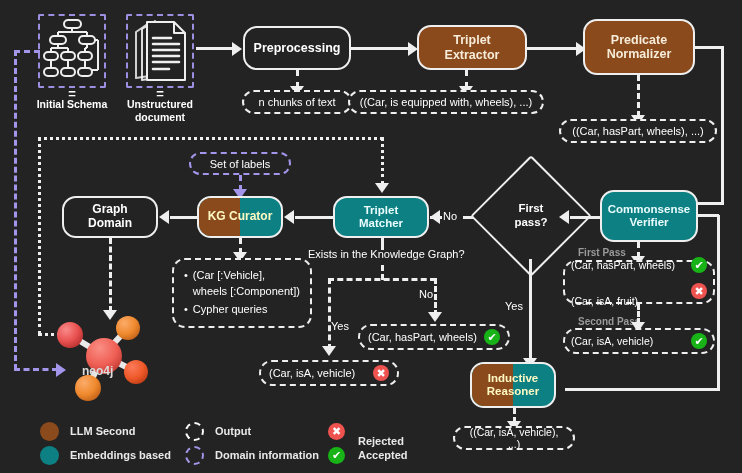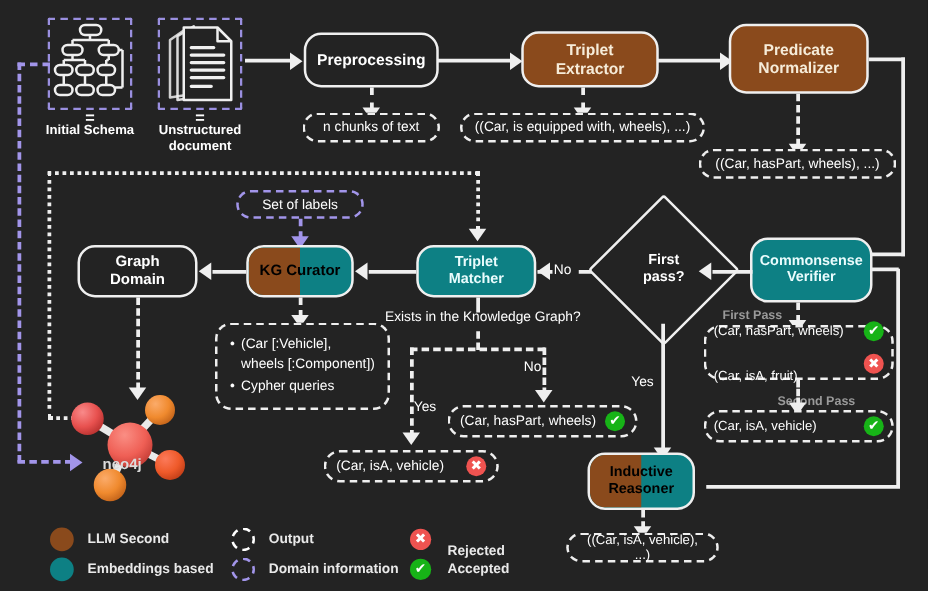--- a/index.html
+++ b/index.html
@@ -9,21 +9,21 @@
   .abs{position:absolute;box-sizing:border-box;}
 
   
   .pbox{border-radius:14px;border:2.5px solid #efefef;display:flex;
         align-items:center;justify-content:center;text-align:center;
         font-weight:bold;line-height:1.15;overflow:hidden;}
   .pbox .lbl{position:relative;z-index:3;padding:0 6px;}
   .pbox.dark{background:#232323;color:#ffffff;}
   .pbox.brown{background:#8a4a1c;color:#f6ecd9;}
   .pbox.teal{background:#0d8084;color:#eafcfd;}
-  .pbox.split{background:#0d8084;color:#000000;}
+  .pbox.split{background:#0d8084;color:#fef9c3;}
   .pbox.split::before{content:"";position:absolute;left:0;top:0;bottom:0;
         width:50%;background:#8a4a1c;z-index:1;}
 
   
   .pill{border-radius:13px;border:2.5px dashed #efefef;color:#fff;
         display:flex;align-items:center;justify-content:center;
         text-align:center;background:#232323;padding:0 8px;}
   .pill.purple{border-color:#a295ea;color:#ffffff;}
   .pill.left{justify-content:flex-start;text-align:left;}
 
@@ -150,21 +150,21 @@
   </div>
 
   <div class="abs dl v" style="left:296px;top:70px;height:18px;"></div>
   <div class="abs arrow down" style="left:290px;top:86px;"></div>
   <div class="abs pill" style="left:242px;top:90px;width:110px;height:24px;font-size:11px;">
     <span>n chunks of text</span>
   </div>
 
   <div class="abs dl v" style="left:465px;top:70px;height:18px;"></div>
   <div class="abs arrow down" style="left:459px;top:86px;"></div>
-  <div class="abs pill" style="left:368px;top:90px;width:196px;height:24px;font-size:11px;text-align:center;">
+  <div class="abs pill" style="left:348px;top:90px;width:196px;height:24px;font-size:11px;text-align:center;">
     <span>((Car, is equipped with, wheels), ...)</span>
   </div>
 
   <div class="abs dl v" style="left:637px;top:75px;height:42px;"></div>
   <div class="abs arrow down" style="left:631px;top:115px;"></div>
   <div class="abs pill" style="left:559px;top:119px;width:158px;height:24px;font-size:11px;">
     <span>((Car, hasPart, wheels), ...)</span>
   </div>
 
   <div class="abs ln h" style="left:695px;top:46px;width:29px;"></div>
@@ -243,21 +243,21 @@
     <div style="display:flex;align-items:center;width:100%;gap:4px;">
       <span style="font-size:10.5px;flex:1;">(Car, hasPart, wheels)</span>
       <span class="badge ok">✔</span>
     </div>
     <div style="display:flex;align-items:center;width:100%;gap:4px;margin-top:2px;">
       <span style="font-size:10.5px;flex:1;margin-top:20px;">(Car, isA, fruit)</span>
       <span class="badge no">✖</span>
     </div>
   </div>
 
-  <div class="abs smalllbl" style="left:578px;top:316px;margin-left:44px;">Second Pass</div>
+  <div class="abs smalllbl" style="left:578px;top:316px;">Second Pass</div>
   <div class="abs dl v" style="left:637px;top:304px;height:20px;"></div>
   <div class="abs arrow down" style="left:631px;top:322px;"></div>
 
   <div class="abs pill left" style="left:563px;top:328px;width:152px;height:26px;padding:0 6px;">
     <div style="display:flex;align-items:center;width:100%;gap:4px;">
       <span style="font-size:10.5px;flex:1;">(Car, isA, vehicle)</span>
       <span class="badge ok">✔</span>
     </div>
   </div>
 

